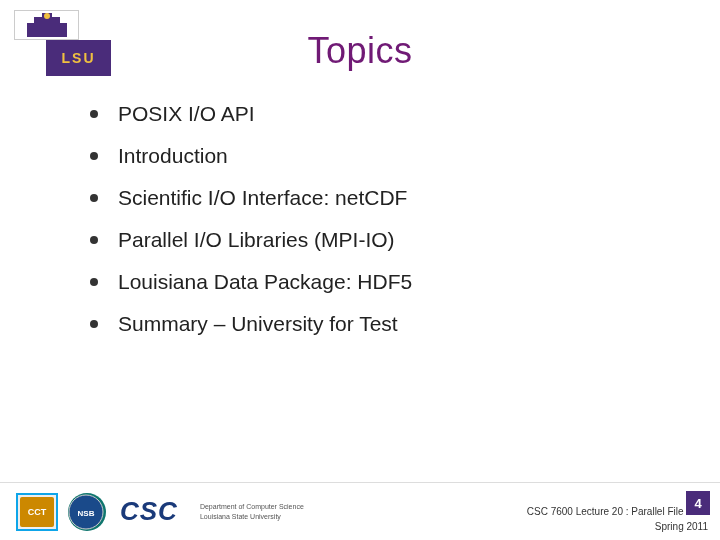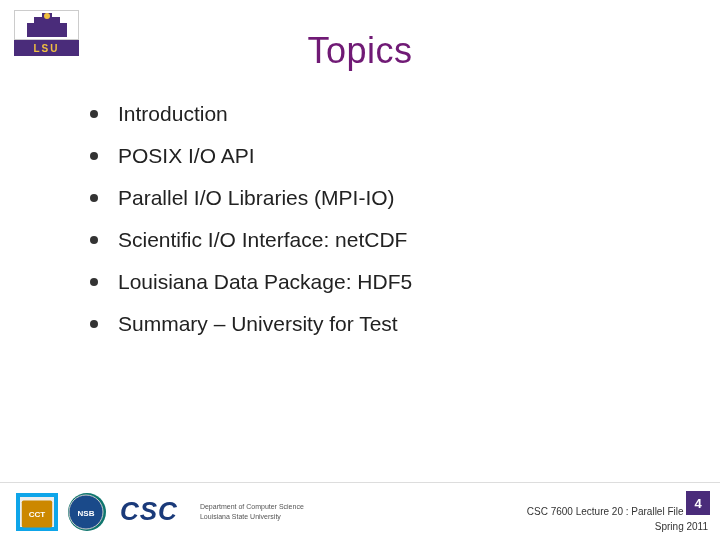--- a/index.html
+++ b/index.html
@@ -51,29 +51,30 @@
       border: 1px solid #ccc;
       display: flex;
       align-items: center;
       justify-content: center;
       font-size: 9px;
       color: #555;
     }
 
     .lsu-logo-bottom {
       width: 65px;
-      height: 16px;
+      height: 36px;
       background: #4a2c7a;
       display: flex;
       align-items: center;
       justify-content: center;
       color: #f0c040;
       font-weight: bold;
-      font-size: 10px;
+      font-size: 14px;
       letter-spacing: 2px;
+      margin-left: 32px;
     }
 
     .title-area {
       flex: 1;
       text-align: center;
       padding-top: 14px;
     }
 
     .title {
       font-size: 36px;
@@ -127,21 +128,21 @@
       display: flex;
       align-items: center;
       gap: 10px;
     }
 
     
     .cct-logo {
       width: 42px;
       height: 38px;
       background: #eee;
-      border: 4px solid #0ea5e9;
+      border: 2px solid #0ea5e9;
       display: flex;
       align-items: flex-start;
       justify-content: center;
       font-size: 7px;
       color: #555;
       font-weight: bold;
     }
 
     
     .nsb-logo {
@@ -228,33 +229,33 @@
 
     <div class="title-area">
       <h1 class="title">Topics</h1>
     </div>
   </div>
 
   <div class="content">
     <ul class="bullet-list">
       <li>
         <div class="bullet-dot"></div>
+        <span>POSIX I/O API</span>
+      </li>
+      <li>
+        <div class="bullet-dot"></div>
         <span>Introduction</span>
       </li>
       <li>
         <div class="bullet-dot"></div>
-        <span>POSIX I/O API</span>
+        <span>Scientific I/O Interface: netCDF</span>
       </li>
       <li>
         <div class="bullet-dot"></div>
         <span>Parallel I/O Libraries (MPI-IO)</span>
-      </li>
-      <li>
-        <div class="bullet-dot"></div>
-        <span>Scientific I/O Interface: netCDF</span>
       </li>
       <li>
         <div class="bullet-dot"></div>
         <span>Louisiana Data Package: HDF5</span>
       </li>
       <li>
         <div class="bullet-dot"></div>
         <span>Summary – University for Test</span>
       </li>
     </ul>

